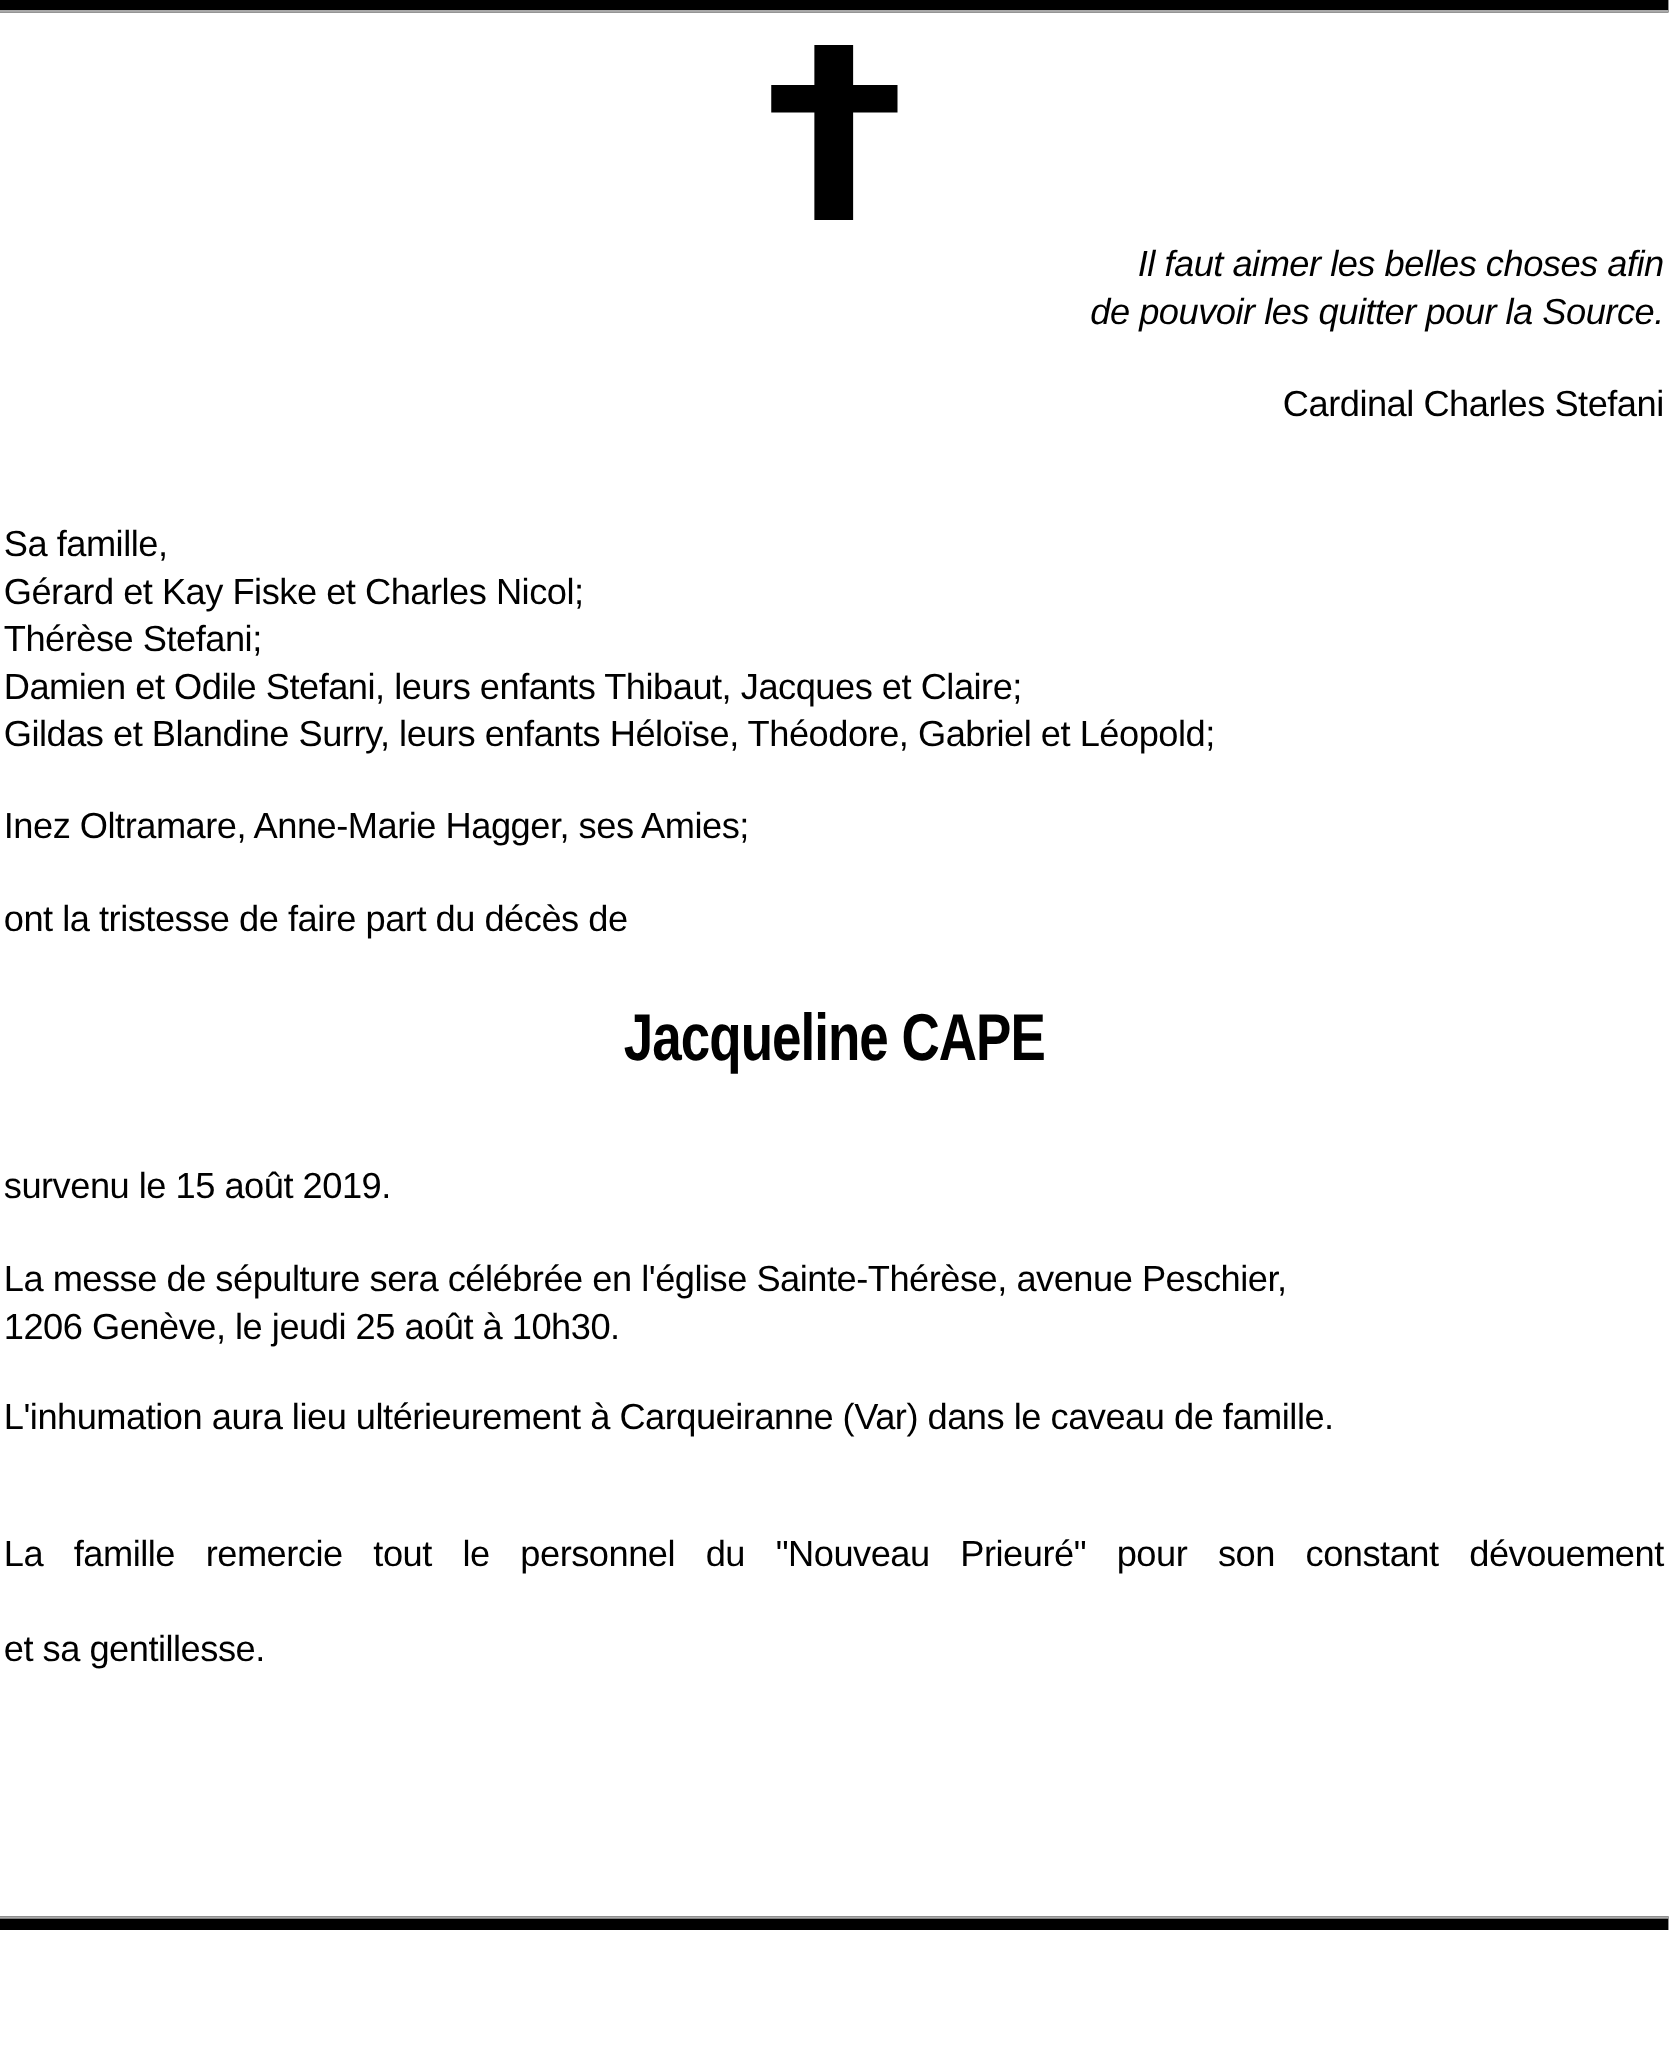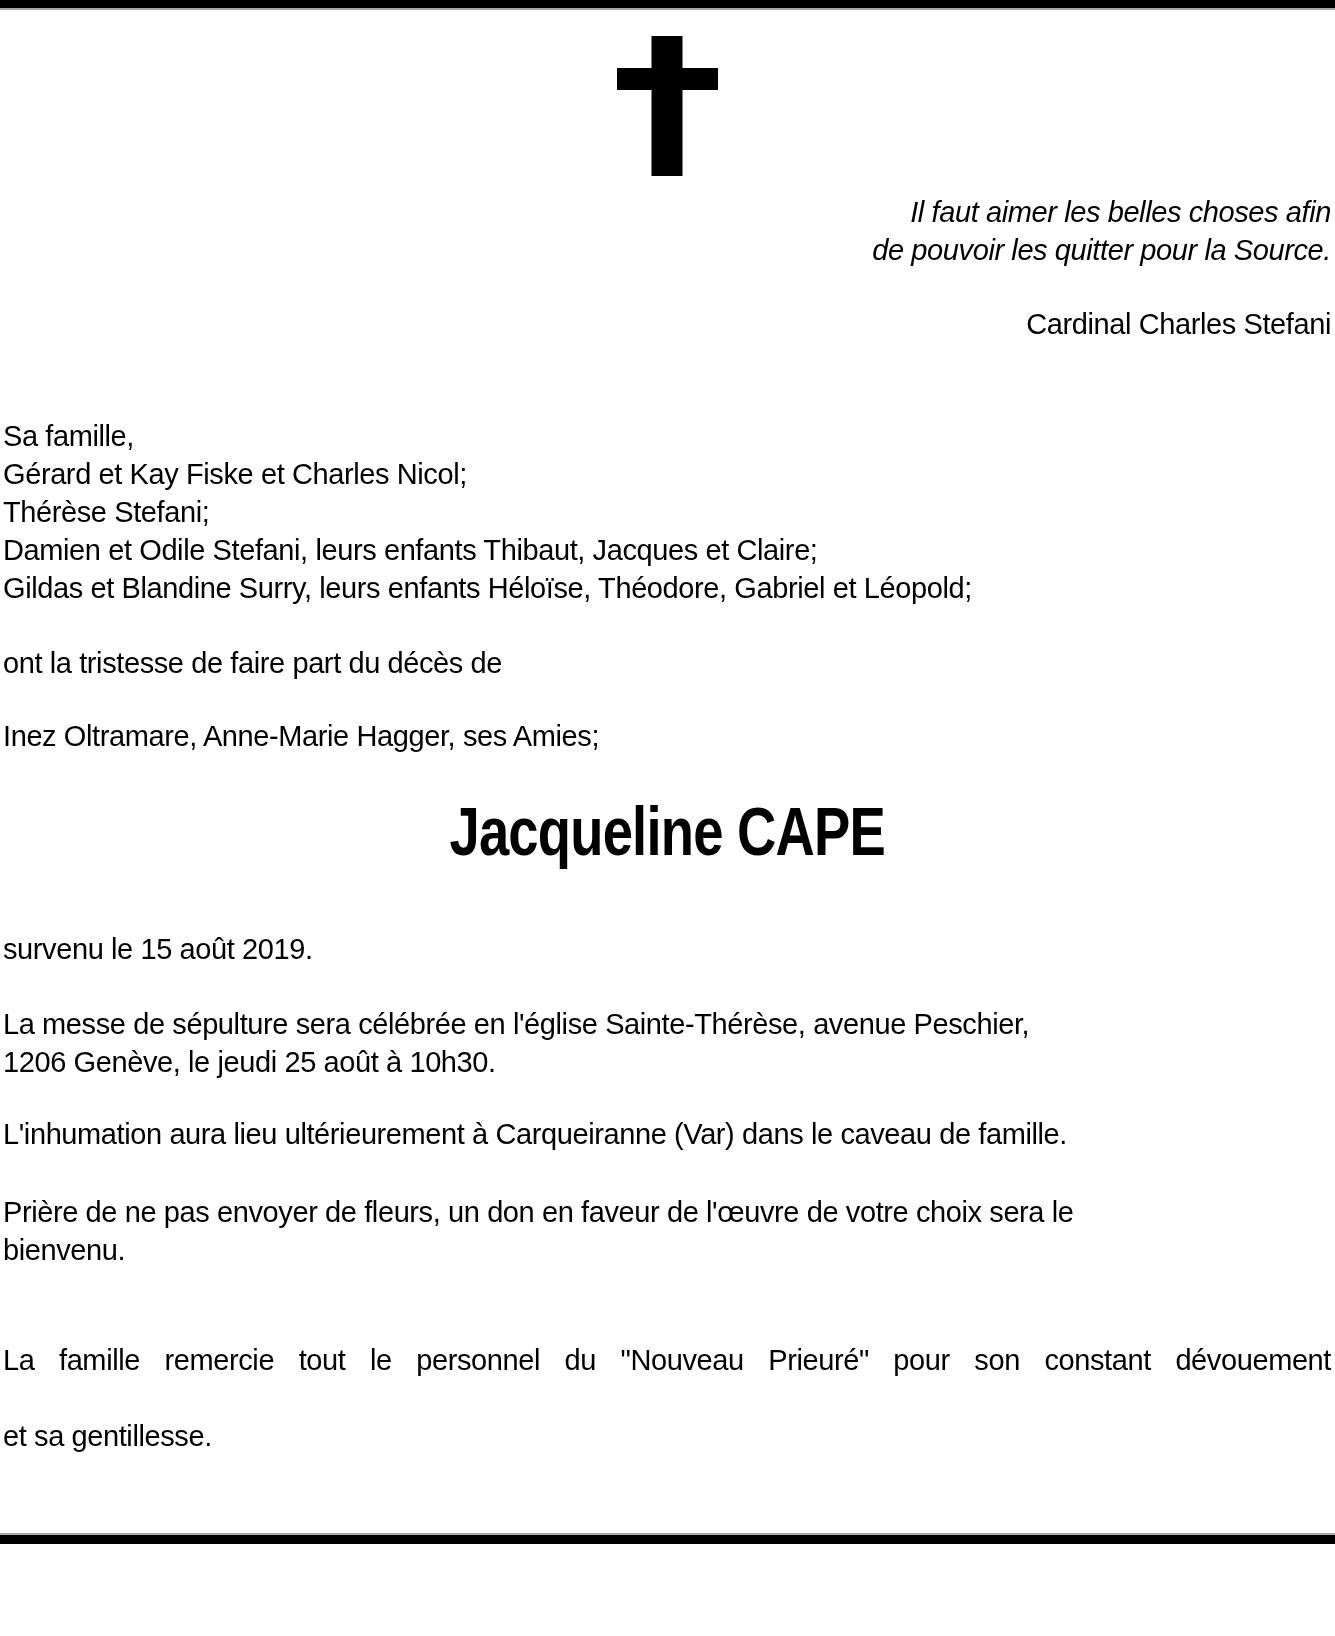--- a/index.html
+++ b/index.html
@@ -36,21 +36,21 @@
   .m-name     { margin-top:24px; }
   .m-date     { margin-top:47px; }
   .m-mass     { margin-top:37px; }
   .m-burial   { margin-top:34px; }
   .m-flowers  { margin-top:40px; }
   .m-thanks   { margin-top:34px; }
   .m-quote2   { margin-top:39px; }
 
   .name {
     margin:24px 0 0 0;
-    font-size:68px;
+    font-size:53px;
     font-weight:bold;
     line-height:104px;
     text-align:center;
     letter-spacing:-1px;
   }
   .name .inner { display:inline-block; transform:scaleX(0.8); transform-origin:50% 50%; white-space:nowrap; }
 
   .thanks .line-just { display:block; text-align:justify; text-align-last:justify; white-space:normal; }
   .thanks .line-rest { display:block; white-space:normal; }
 </style>
@@ -70,37 +70,35 @@
 de pouvoir les quitter pour la Source.</p>
 
   <p class="blk right m-attr1">Cardinal Charles Stefani</p>
 
   <p class="blk m-family">Sa famille,
 Gérard et Kay Fiske et Charles Nicol;
 Thérèse Stefani;
 Damien et Odile Stefani, leurs enfants Thibaut, Jacques et Claire;
 Gildas et Blandine Surry, leurs enfants Héloïse, Théodore, Gabriel et Léopold;</p>
 
+  <p class="blk m-friends">Inez Oltramare, Anne-Marie Hagger, ses Amies;</p>
+
   <p class="blk m-intro">ont la tristesse de faire part du décès de</p>
-
-  <p class="blk m-friends">Inez Oltramare, Anne-Marie Hagger, ses Amies;</p>
 
   <h1 class="name m-name">
     <span class="inner">Jacqueline CAPE</span>
   </h1>
 
   <p class="blk m-date">survenu le 15 août 2019.</p>
 
   <p class="blk m-mass">La messe de sépulture sera célébrée en l'église Sainte-Thérèse, avenue Peschier,
 1206 Genève, le jeudi 25 août à 10h30.</p>
 
   <p class="blk m-burial">L'inhumation aura lieu ultérieurement à Carqueiranne (Var) dans le caveau de famille.</p>
 
-  <p class="blk m-flowers">Prière de ne pas envoyer de fleurs, un don en faveur de l'œuvre de votre choix sera le
-bienvenu.</p>
 
   <p class="blk thanks m-thanks">
     <span class="line-just">La famille remercie tout le personnel du "Nouveau Prieuré" pour son constant dévouement</span>
     <span class="line-rest">et sa gentillesse.</span>
   </p>
 
 
   <div class="bar bottom"></div>
 
 </div>

